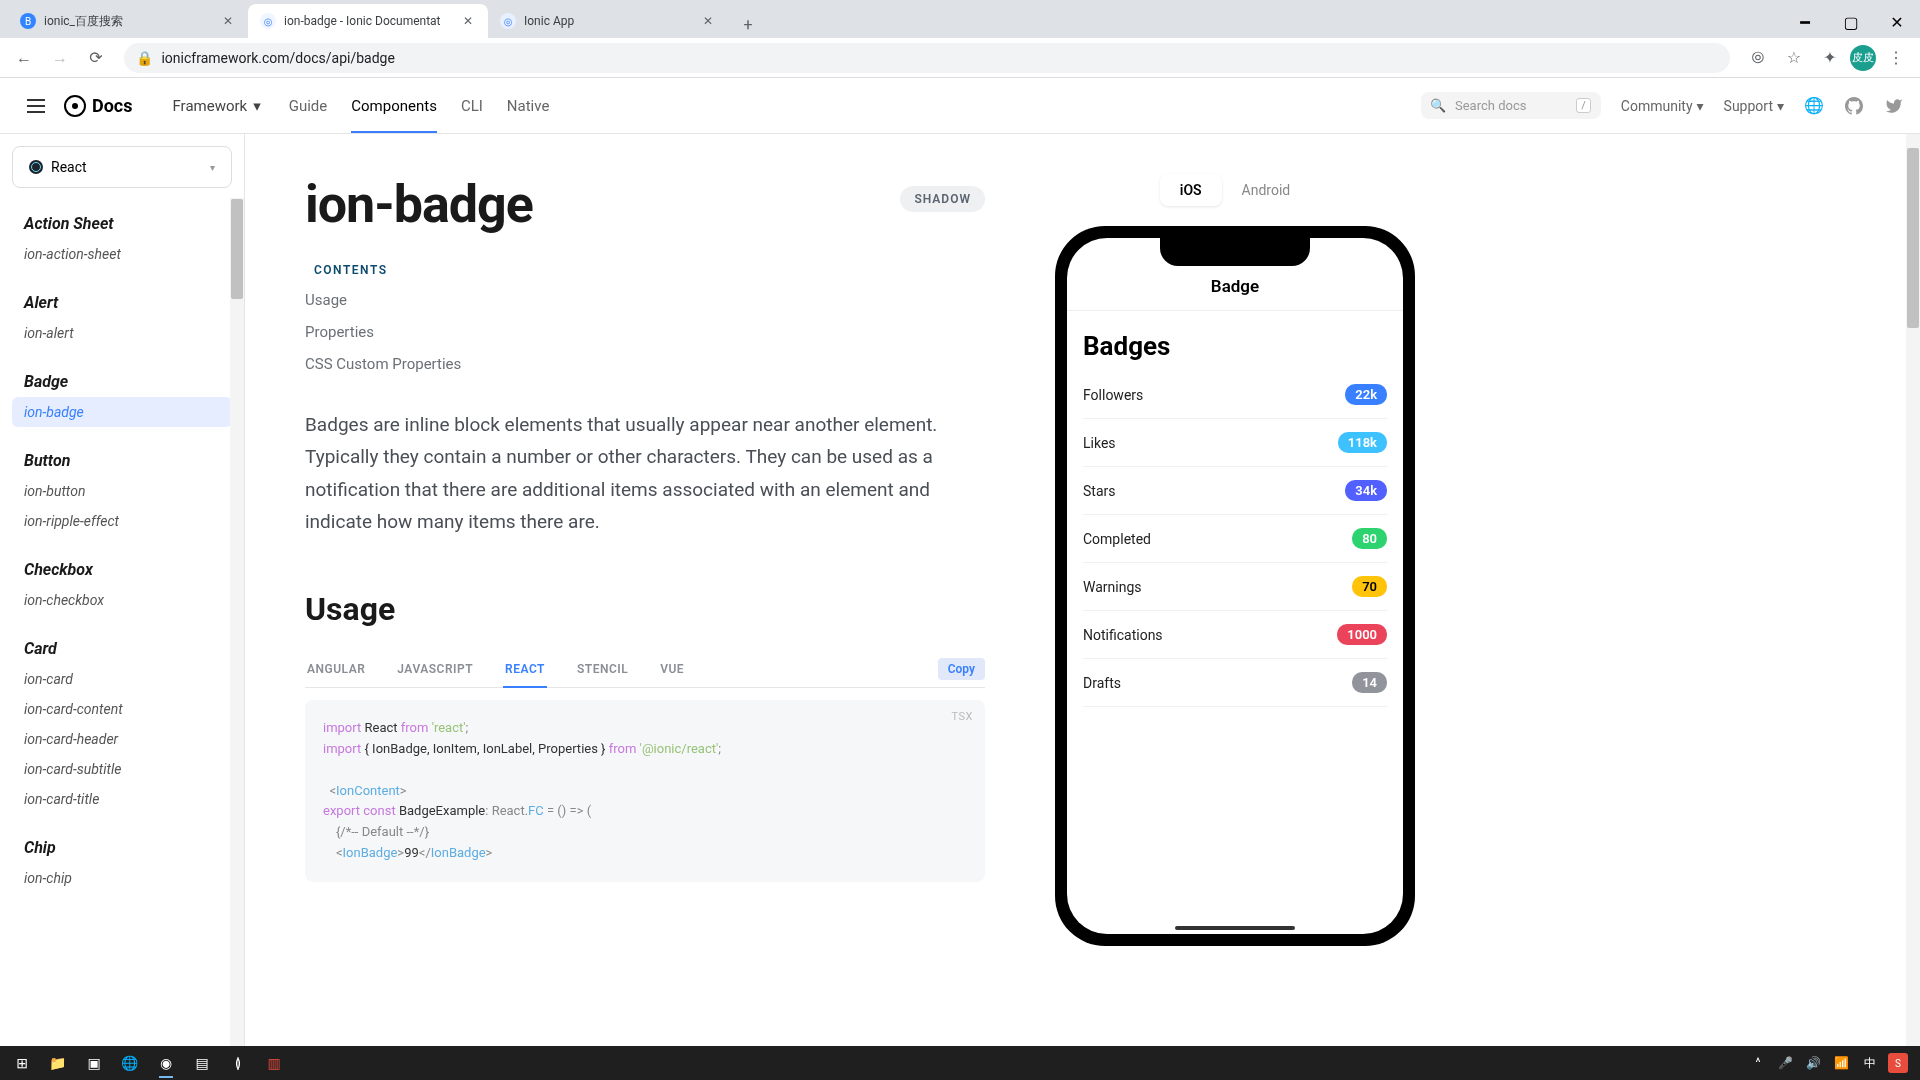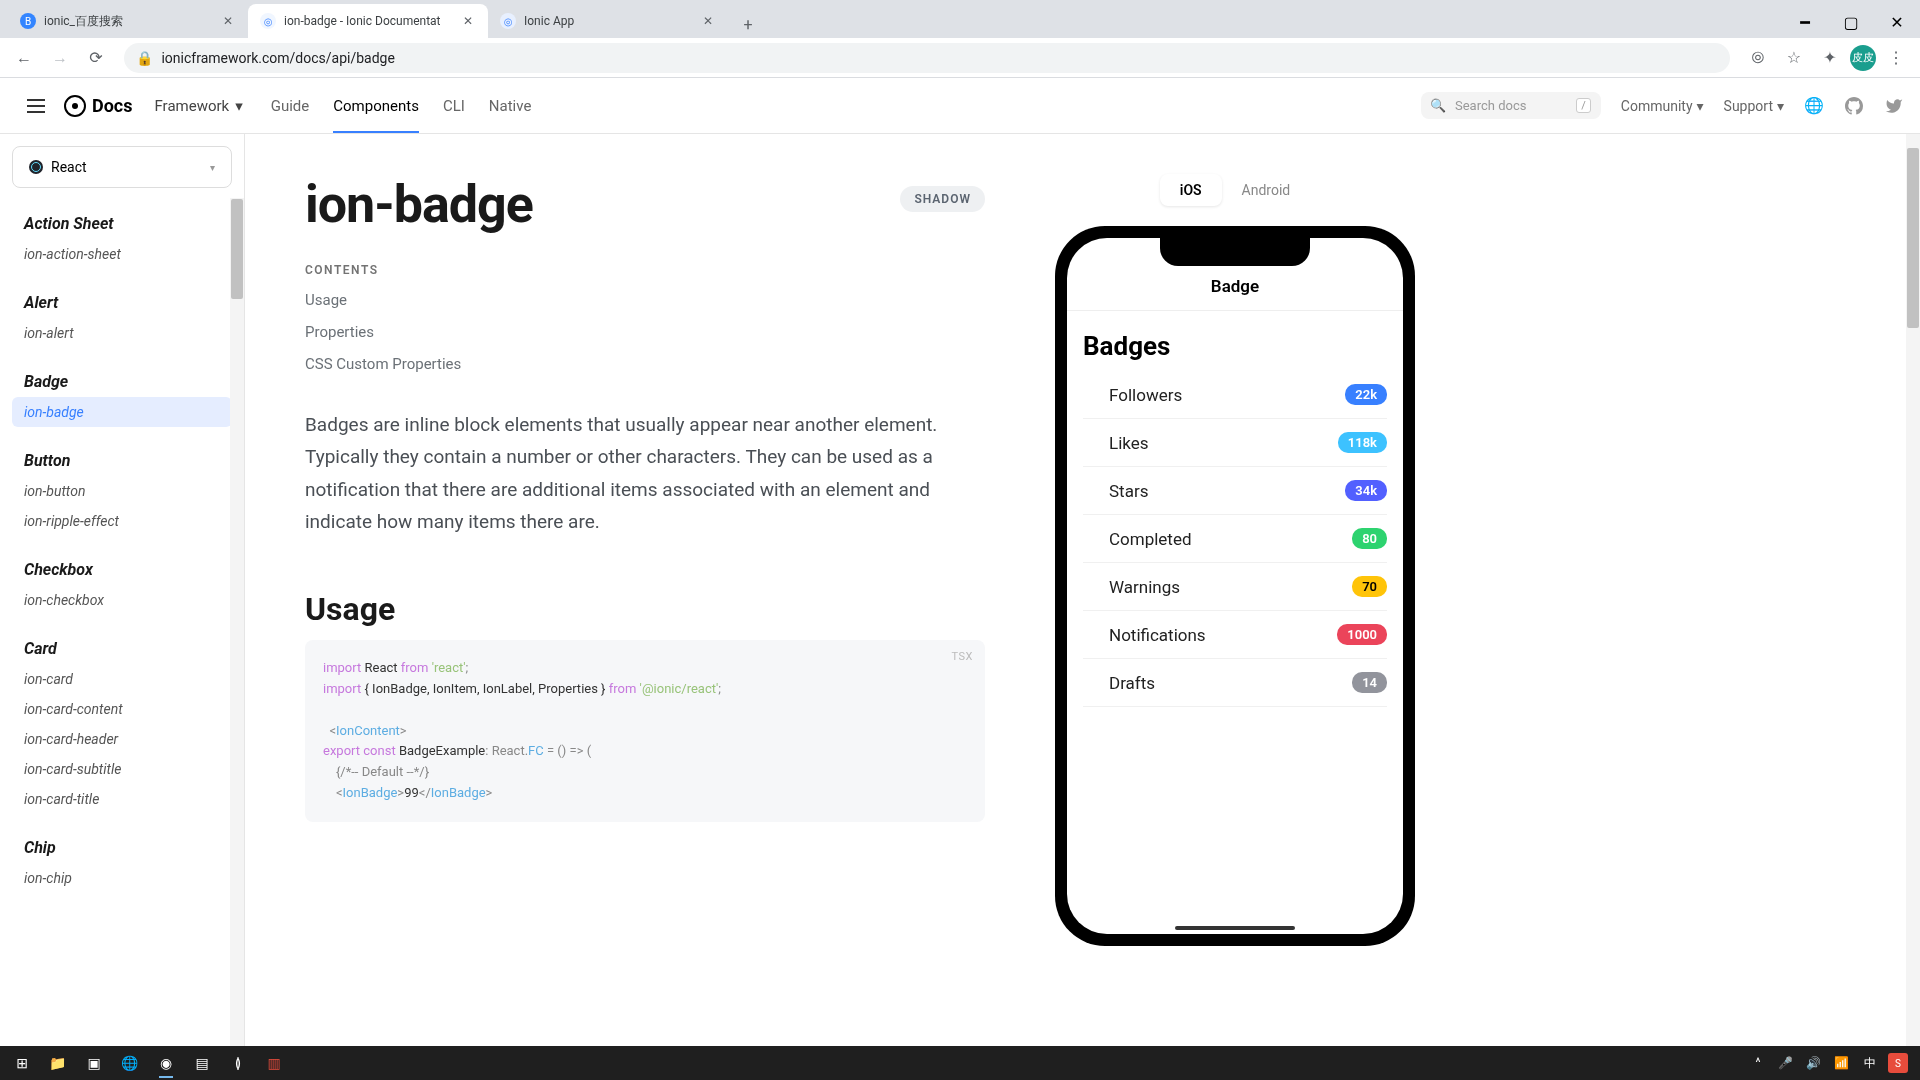--- a/index.html
+++ b/index.html
@@ -28,21 +28,21 @@
 
 .topnav { display: flex; align-items: center; height: 56px; padding: 0 16px; border-bottom: 1px solid #e5e5e5; background: #fff; }
 .hamburger { width: 40px; height: 40px; display: flex; align-items: center; justify-content: center; cursor: pointer; }
 .hamburger-lines { width: 18px; height: 2px; background: #333; position: relative; }
 .hamburger-lines::before, .hamburger-lines::after { content: ''; position: absolute; width: 18px; height: 2px; background: #333; left: 0; }
 .hamburger-lines::before { top: -6px; }
 .hamburger-lines::after { top: 6px; }
 .logo { display: flex; align-items: center; gap: 6px; margin-left: 8px; font-weight: 700; font-size: 18px; }
 .logo-icon { width: 22px; height: 22px; border: 2.5px solid #000; border-radius: 50%; position: relative; }
 .logo-icon::after { content: ''; position: absolute; width: 6px; height: 6px; background: #000; border-radius: 50%; top: 50%; left: 50%; transform: translate(-50%, -50%); }
-.fw-dropdown { margin-left: 22px; display: flex; align-items: center; gap: 6px; color: #444; font-size: 15px; cursor: pointer; }
+.fw-dropdown { margin-left: 40px; display: flex; align-items: center; gap: 6px; color: #444; font-size: 15px; cursor: pointer; }
 .nav-links { display: flex; gap: 24px; margin-left: 28px; }
 .nav-link { color: #666; font-size: 15px; cursor: pointer; padding: 17px 0; position: relative; }
 .nav-link.active { color: #000; }
 .nav-link.active::after { content: ''; position: absolute; bottom: -1px; left: 0; right: 0; height: 2px; background: #3880ff; }
 .topnav-right { margin-left: auto; display: flex; align-items: center; gap: 20px; }
 .search-box { display: flex; align-items: center; gap: 8px; background: #f4f4f4; border-radius: 8px; padding: 6px 10px; width: 180px; color: #999; font-size: 13px; }
 .search-box .kbd { border: 1px solid #ccc; border-radius: 3px; padding: 0 4px; font-size: 11px; margin-left: auto; background: #fff; }
 .top-link { color: #666; font-size: 14px; display: flex; align-items: center; gap: 4px; cursor: pointer; }
 .top-icon { width: 20px; height: 20px; display: flex; align-items: center; justify-content: center; color: #999; }
 
@@ -62,21 +62,21 @@
 .sb-item.active { background: #e5edff; color: #3880ff; }
 
 .content-scroll { flex: 1; position: relative; overflow: hidden; }
 .content { padding: 40px 60px; max-width: 1300px; display: flex; gap: 60px; }
 .content-scroll-track { position: absolute; right: 0; top: 0; width: 14px; height: 100%; background: #f4f4f4; }
 .content-scroll-thumb-vert { width: 12px; margin: 14px 1px 1px; height: 180px; background: #c1c1c1; border-radius: 2px; }
 .main-col { flex: 0 0 680px; }
 .title-row { display: flex; align-items: flex-start; justify-content: space-between; }
 h1 { font-size: 52px; font-weight: 700; color: #1a1a1a; letter-spacing: -1px; }
 .shadow-badge { background: #eef0f2; color: #5b6470; font-size: 12px; font-weight: 600; padding: 6px 14px; border-radius: 14px; letter-spacing: 1px; margin-top: 12px; }
-.contents-label { color: #737373; font-size: 12px; font-weight: 600; letter-spacing: 1.5px; margin-top: 28px; }
+.contents-label { color: #0c4a6e; font-size: 12px; font-weight: 600; letter-spacing: 1.5px; margin-top: 28px; margin-left: 9px; }
 .toc-link { display: block; color: #6b7177; font-size: 15px; margin-top: 14px; cursor: pointer; }
 .desc { color: #4a4f55; font-size: 19px; line-height: 1.7; margin-top: 36px; }
 h2 { font-size: 32px; font-weight: 700; margin-top: 52px; color: #1a1a1a; }
 .code-tabs { display: flex; gap: 28px; margin-top: 24px; border-bottom: 1px solid #e5e5e5; position: relative; }
 .code-tab { font-size: 12px; font-weight: 600; letter-spacing: 0.5px; color: #8a8f95; padding: 10px 2px; cursor: pointer; }
 .code-tab.active { color: #3880ff; border-bottom: 2px solid #3880ff; margin-bottom: -1px; }
 .copy-btn { position: absolute; right: 0; top: 6px; background: #e0e8f9; color: #3880ff; font-size: 12px; font-weight: 600; padding: 4px 10px; border-radius: 4px; cursor: pointer; }
 .code-block { background: #f6f7f9; border-radius: 8px; padding: 18px; margin-top: 12px; font-family: "SF Mono", Monaco, Consolas, monospace; font-size: 13px; line-height: 1.6; position: relative; }
 .code-lang { position: absolute; right: 12px; top: 8px; color: #bbb; font-size: 11px; letter-spacing: 0.5px; }
 .tk-kw { color: #c678dd; }
@@ -91,21 +91,21 @@
 .platform-tabs { display: flex; justify-content: center; gap: 0; margin-bottom: 20px; }
 .plat-tab { padding: 8px 20px; font-size: 14px; color: #888; cursor: pointer; border-radius: 8px; }
 .plat-tab.active { background: #fff; color: #000; font-weight: 600; box-shadow: 0 1px 3px rgba(0,0,0,0.1); }
 .phone { width: 360px; height: 720px; background: #000; border-radius: 50px; padding: 12px; position: relative; margin: 0 auto; }
 .notch { position: absolute; top: 12px; left: 50%; transform: translateX(-50%); width: 150px; height: 28px; background: #000; border-radius: 0 0 18px 18px; z-index: 2; }
 .screen { width: 100%; height: 100%; background: #fff; border-radius: 40px; overflow: hidden; display: flex; flex-direction: column; }
 .phone-header { text-align: center; font-weight: 600; font-size: 17px; padding: 38px 0 14px; border-bottom: 1px solid #eee; }
 .phone-content { padding: 12px 16px; }
 .badges-title { font-size: 26px; font-weight: 700; margin: 8px 0 10px; }
 .badge-row { display: flex; justify-content: space-between; align-items: center; padding: 13px 0; border-bottom: 1px solid #f0f0f0; }
-.badge-label { font-size: 17px; color: #222; margin-left: 26px; }
+.badge-label { font-size: 14px; color: #222; }
 .badge-pill { font-size: 13px; font-weight: 600; padding: 3px 10px; border-radius: 10px; color: #fff; }
 .home-indicator { position: absolute; bottom: 16px; left: 50%; transform: translateX(-50%); width: 120px; height: 4px; background: #333; border-radius: 3px; }
 
 
 .taskbar { position: fixed; bottom: 0; left: 0; right: 0; height: 34px; background: #1f1f1f; display: flex; align-items: center; padding: 0 4px; z-index: 100; }
 .task-icon { width: 36px; height: 30px; display: flex; align-items: center; justify-content: center; color: #fff; font-size: 14px; position: relative; }
 .task-icon.active::after { content: ''; position: absolute; bottom: 0; left: 30%; right: 30%; height: 2px; background: #76b9ed; }
 .tray { margin-left: auto; display: flex; align-items: center; gap: 8px; color: #fff; font-size: 12px; padding-right: 8px; }
 .tray-icon { width: 20px; height: 20px; display: flex; align-items: center; justify-content: center; }
 </style>
@@ -257,20 +257,28 @@
           <span class="shadow-badge">SHADOW</span>
         </div>
         <div class="contents-label">CONTENTS</div>
         <div id="toc">
             <span class="toc-link">Usage</span>
             <span class="toc-link">Properties</span>
             <span class="toc-link">CSS Custom Properties</span>
           </div>
         <p class="desc">Badges are inline block elements that usually appear near another element. Typically they contain a number or other characters. They can be used as a notification that there are additional items associated with an element and indicate how many items there are.</p>
         <h2>Usage</h2>
+        <div class="code-tabs" id="code-tabs">
+          <span class="code-tab">ANGULAR</span>
+            <span class="code-tab">JAVASCRIPT</span>
+            <span class="code-tab active">REACT</span>
+            <span class="code-tab">STENCIL</span>
+            <span class="code-tab">VUE</span>
+            <span class="copy-btn">Copy</span>
+        </div>
         <div class="code-block">
           <span class="code-lang">TSX</span>
           <div>
             <span class="tk-kw">import</span> <span class="tk-id">React</span> <span class="tk-kw">from</span> <span class="tk-str">'react'</span><span class="tk-punc">;</span>
           </div>
           <div>
             <span class="tk-kw">import</span> <span class="tk-id">{ IonBadge, IonItem, IonLabel, Properties }</span> <span class="tk-kw">from</span> <span class="tk-str">'@ionic/react'</span><span class="tk-punc">;</span>
           </div>
           <div>&nbsp;</div>
           <div>&nbsp;&nbsp;<span class="tk-punc">&lt;</span><span class="tk-tag">IonContent</span><span class="tk-punc">&gt;</span></div>

